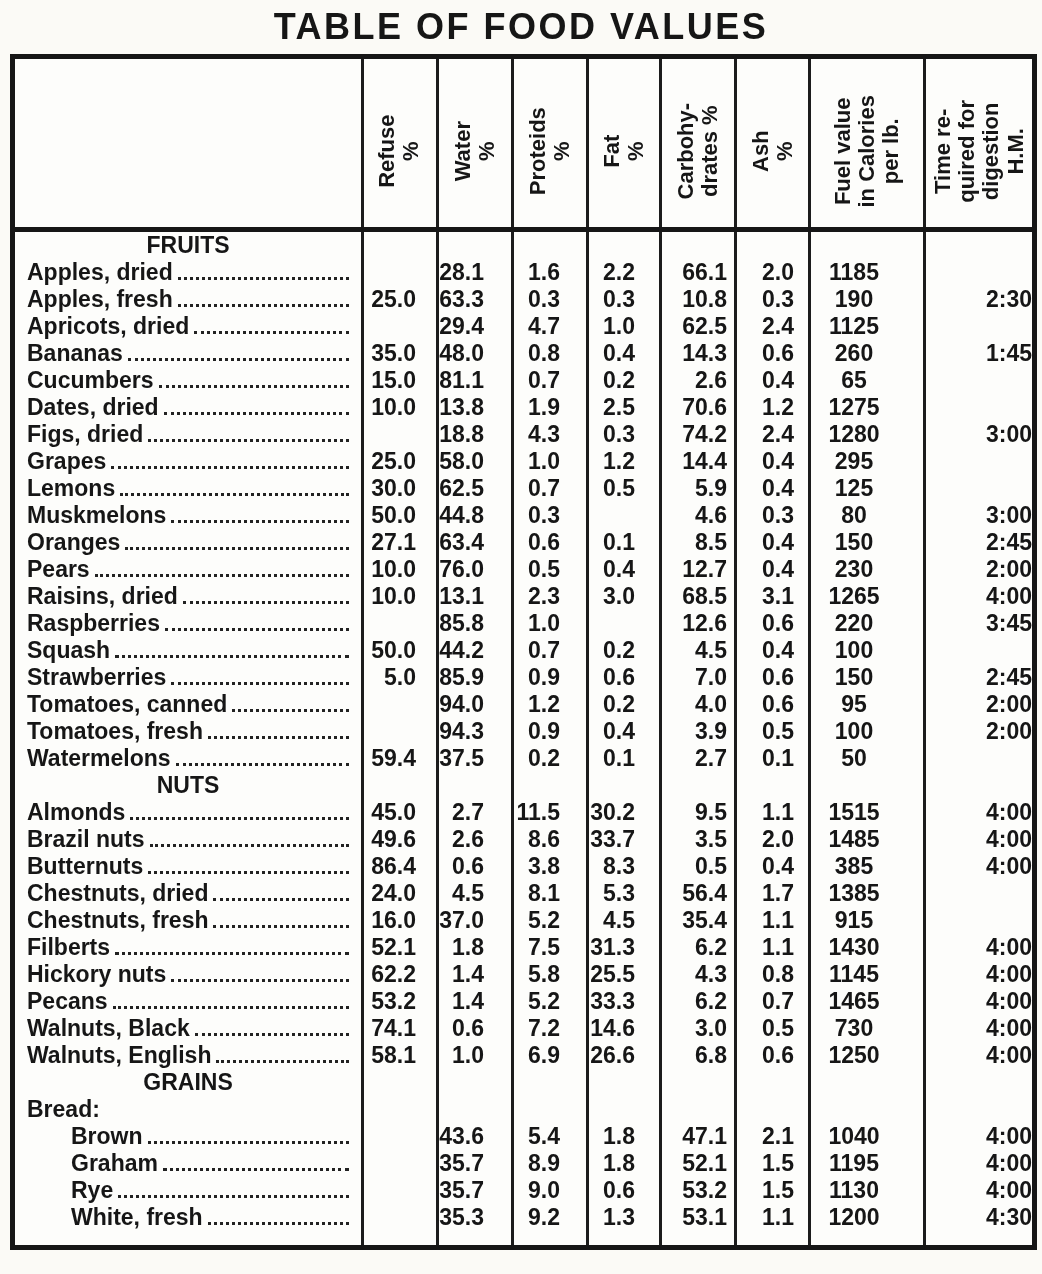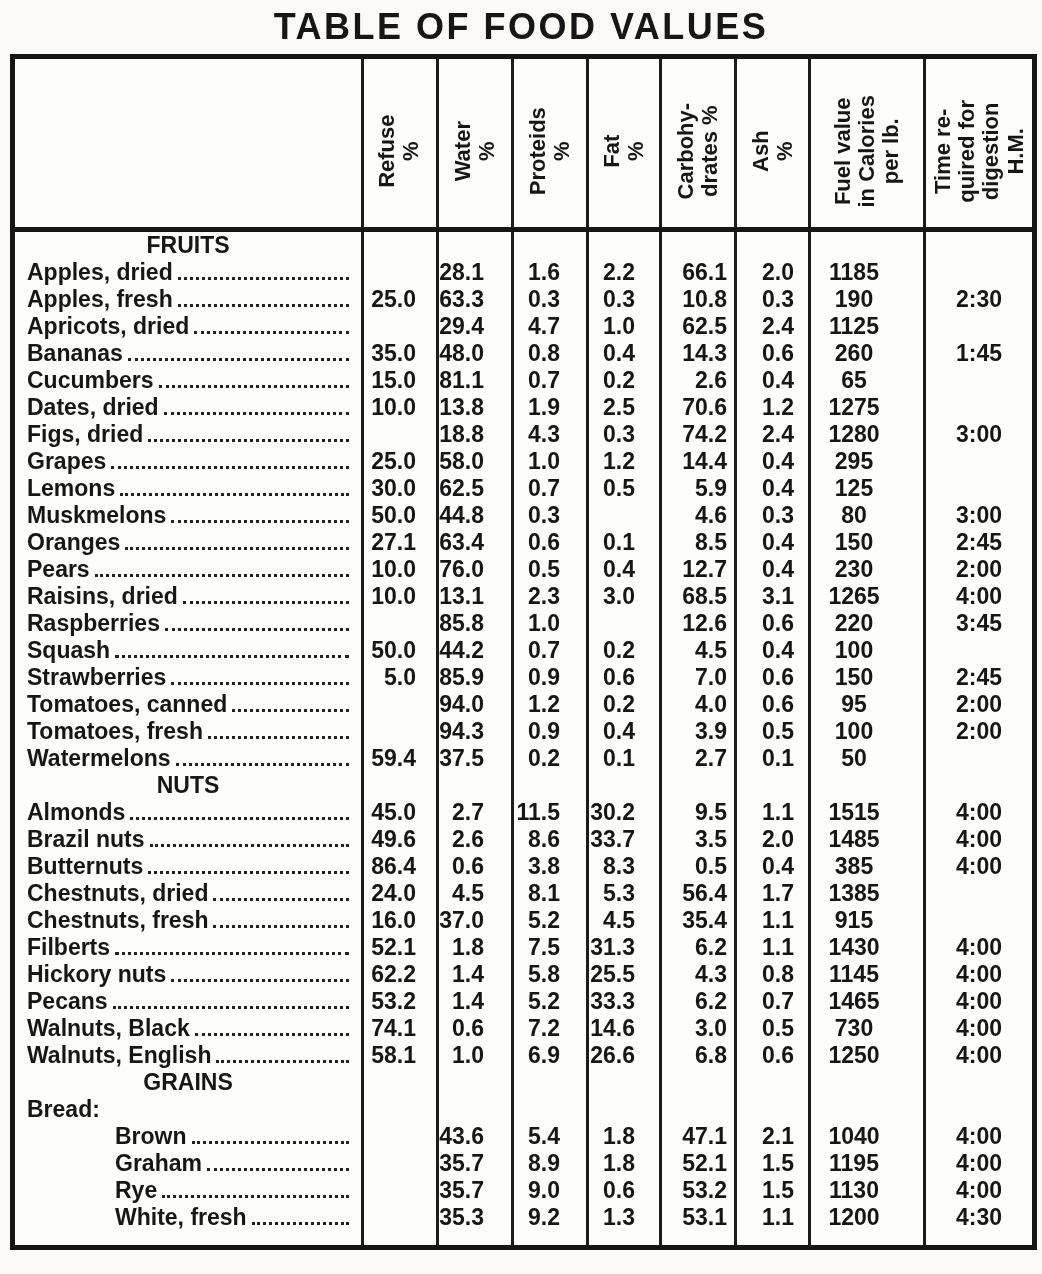--- a/index.html
+++ b/index.html
@@ -81,38 +81,38 @@
     overflow: visible;
   }
   td.val-cell { border-left: 3px solid #1c1c1c; text-align: right; }
   td.col-refuse { padding-right: 20px; }
   td.col-water  { padding-right: 27px; }
   td.col-proteids { padding-right: 26px; }
   td.col-fat    { padding-right: 24px; }
   td.col-carbohydrates { padding-right: 7px; }
   td.col-ash    { padding-right: 14px; }
   td.col-fuel-value { padding-right: 26px; text-align: center; }
-  td.col-digestion-time { text-align: center; padding-right: 0; }
+  td.col-digestion-time { padding-right: 0; }
 
   td.name-cell { text-align: left; }
   .name-flex {
     display: flex;
     align-items: flex-end;
     padding-left: 12px;
   }
   .food-label { white-space: nowrap; }
   .dots {
     flex: 1 1 auto;
     border-bottom: 3px dotted #222222;
     margin: 0 12px 6px 5px;
     min-width: 0;
   }
   td.heading-cell { text-align: center; margin-top: 30px; }
   td.subheading-cell { padding-left: 12px; }
-  tr.indent-row .name-flex { padding-left: 100px; }
+  tr.indent-row .name-flex { padding-left: 56px; }
   tbody tr:last-child td { padding-bottom: 14px; }
 </style>
 </head>
 <body>
 
 <div class="page">
   <h1 class="page-title">TABLE OF FOOD VALUES</h1>
   <div class="table-wrap">
     <table class="food-table">
       <colgroup>

